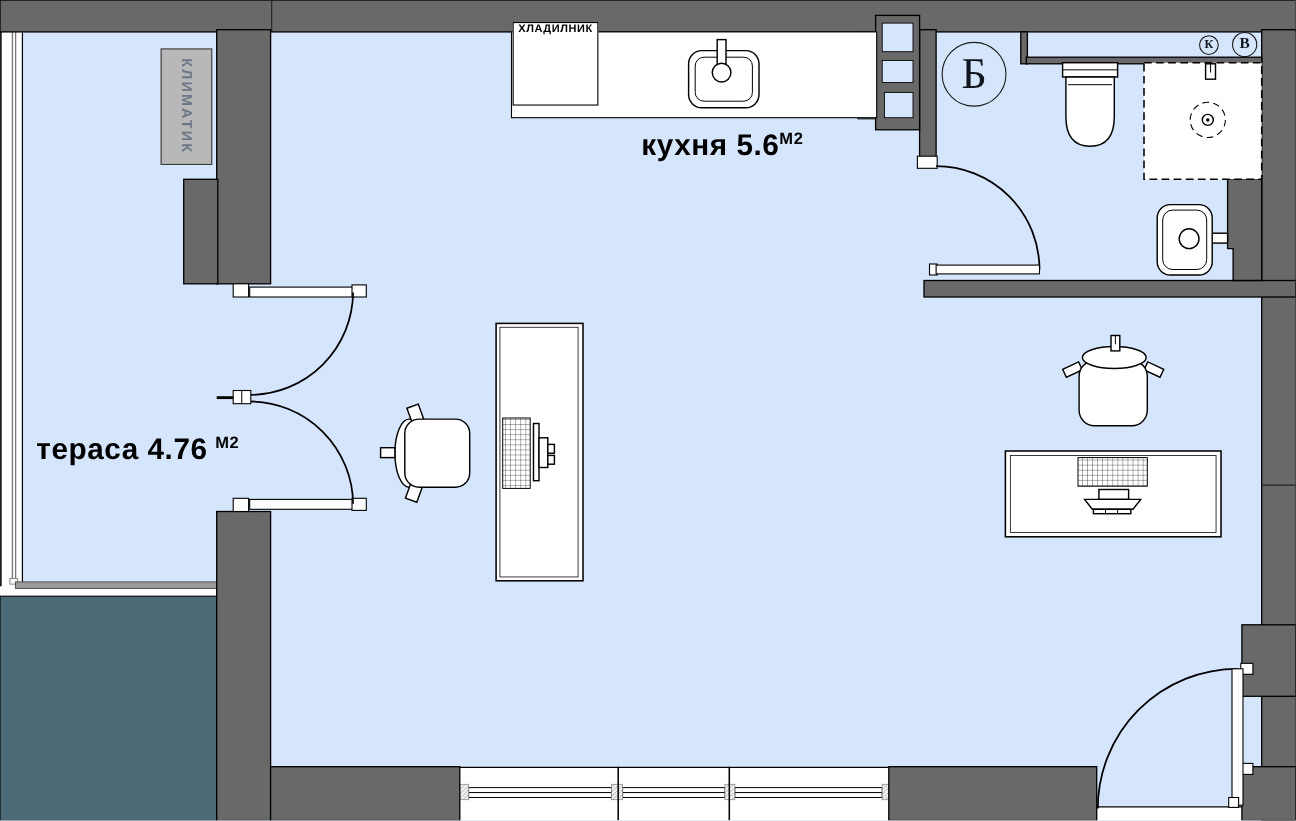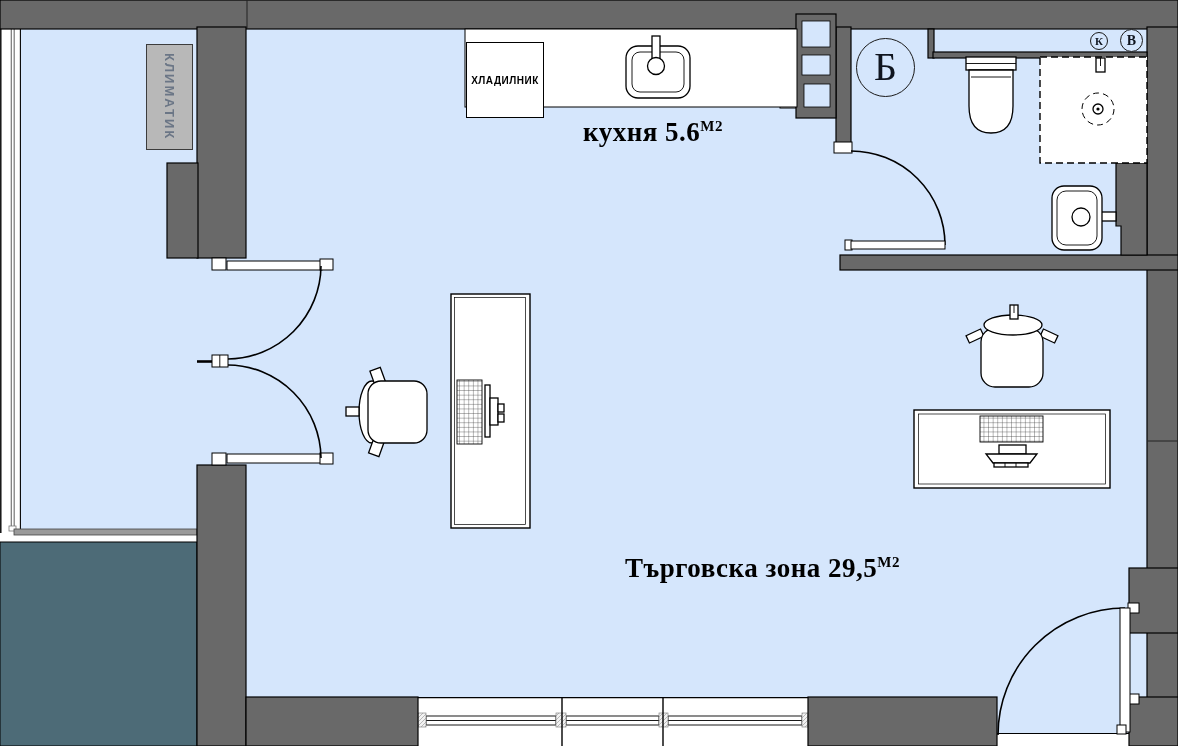--- a/index.html
+++ b/index.html
@@ -18,31 +18,31 @@
   .floorc {fill:var(--floor,#d5e6fc);stroke:#000;stroke-width:0.8;}
   .fix    {fill:#ffffff;stroke:#000;stroke-width:1.3;}
   .fixthin{fill:none;stroke:#000;stroke-width:0.9;}
   .furn   {fill:#ffffff;stroke:#000;stroke-width:1.4;}
   .furnin {fill:none;stroke:#000;stroke-width:0.7;}
   .arc    {fill:none;stroke:#000;stroke-width:1.6;}
   .jl     {stroke:#222;stroke-width:1;}
   
   .room-label{
     position:absolute;white-space:nowrap;color:#000;
-    font-weight:bold;font-size:27px;letter-spacing:0.5px;font-family:Liberation Serif, serif;
+    font-weight:bold;font-size:27px;letter-spacing:0.5px;
   }
   .room-label .sup{
     display:inline-block;position:relative;top:-10px;
     font-size:15px;font-weight:bold;
   }
   .sup-gap{margin-left:7px;}
   #fridge-box{
-    position:absolute;left:466px;top:42px;width:78px;height:76px;
+    position:absolute;left:466px;top:20px;width:78px;height:76px;
     background:#fff;border:1px solid #000;box-sizing:border-box;
-    display:flex;align-items:center;justify-content:center;
+    display:flex;justify-content:center;
     font-size:10px;font-weight:bold;letter-spacing:0.5px;color:#000;
   }
   #ac-box{
     position:absolute;left:146px;top:44px;width:47px;height:106px;
     background:var(--ac_box,#b8b8b8);border:1.5px solid #3c3c3c;box-sizing:border-box;
     display:flex;align-items:center;justify-content:center;
     writing-mode:vertical-rl;
     font-size:13px;font-weight:bold;letter-spacing:2px;color:#6b7686;
   }
   .marker-circle{
@@ -250,24 +250,24 @@
 
 <div id="ac-box">
   <span>КЛИМАТИК</span>
 </div>
 
 <div class="room-label" style="left:583px;top:117px;">
   <span>кухня 5.6</span><span class="sup">М2</span>
 </div>
 
 
-
-<div class="room-label" style="left:625px;top:553px;">
-  <span>Търговска зона 29,5</span><span class="sup">М2</span>
-</div>
+<div class="room-label" style="left:33px;top:393px;">
+  <span>тераса 4.76</span><span class="sup sup-gap">М2</span>
+</div>
+
 
 <div id="marker-b" class="marker-circle">
   <span>Б</span>
 </div>
 <div id="marker-k" class="marker-circle">
   <span>К</span>
 </div>
 <div id="marker-v" class="marker-circle">
   <span>В</span>
 </div>

